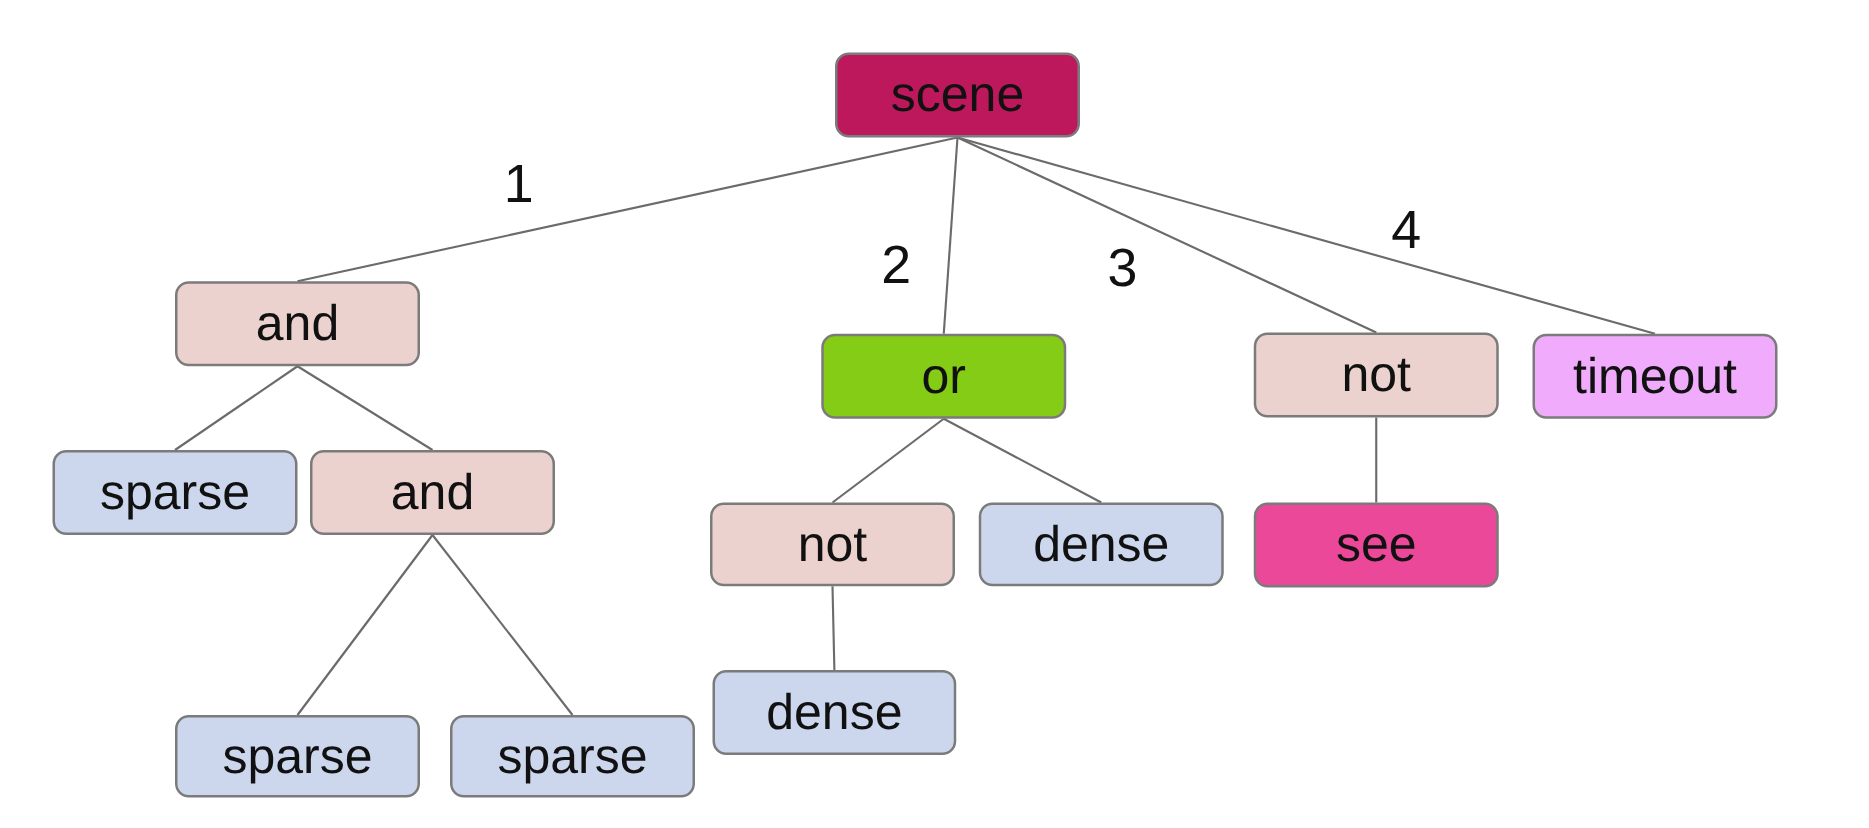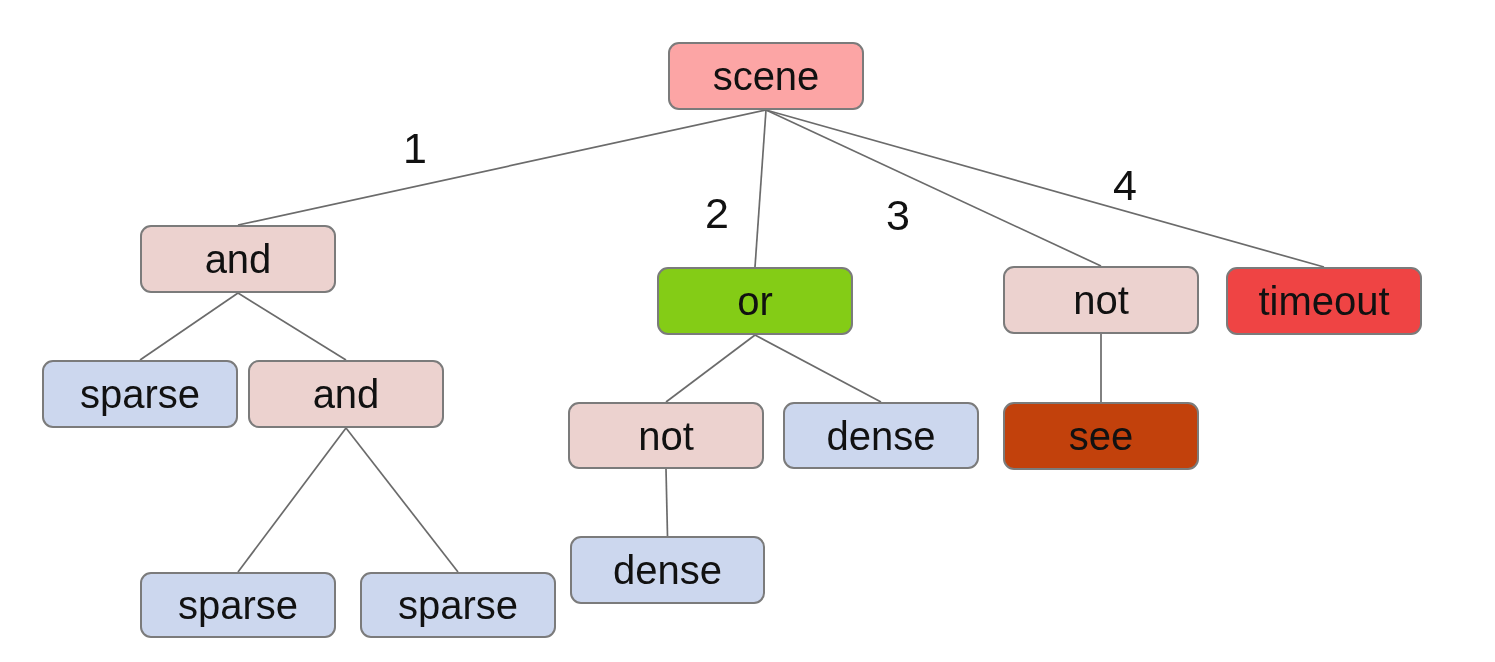--- a/index.html
+++ b/index.html
@@ -58,27 +58,27 @@
       <line x1="666" y1="469" x2="667.5" y2="536" stroke="#6b6b6b" stroke-width="1.7"></line>
       <line x1="1101" y1="334" x2="1101" y2="402" stroke="#6b6b6b" stroke-width="1.7"></line>
     </svg>
   <div id="labels-layer">
       <div class="edge-label" style="left: 415px; top: 148px; color: rgb(17, 17, 17);">1</div>
       <div class="edge-label" style="left: 717px; top: 213px; color: rgb(17, 17, 17);">2</div>
       <div class="edge-label" style="left: 898px; top: 215px; color: rgb(17, 17, 17);">3</div>
       <div class="edge-label" style="left: 1125px; top: 185px; color: rgb(17, 17, 17);">4</div>
     </div>
   <div id="nodes-layer">
-      <div class="node" style="left: 668px; top: 42px; width: 196px; height: 68px; background: #fca5a5; border-color: rgb(123, 123, 123); color: rgb(17, 17, 17);">scene</div>
+      <div class="node" style="left: 668px; top: 42px; width: 196px; height: 68px; background: #be185d; border-color: rgb(123, 123, 123); color: rgb(17, 17, 17);">scene</div>
       <div class="node" style="left: 140px; top: 225px; width: 196px; height: 68px; background: rgb(236, 210, 207); border-color: rgb(123, 123, 123); color: rgb(17, 17, 17);">and</div>
       <div class="node" style="left: 657px; top: 267px; width: 196px; height: 68px; background: #84cc16; border-color: rgb(123, 123, 123); color: rgb(17, 17, 17);">or</div>
       <div class="node" style="left: 1003px; top: 266px; width: 196px; height: 68px; background: rgb(236, 210, 207); border-color: rgb(123, 123, 123); color: rgb(17, 17, 17);">not</div>
-      <div class="node" style="left: 1226px; top: 267px; width: 196px; height: 68px; background: #ef4444; border-color: rgb(123, 123, 123); color: rgb(17, 17, 17);">timeout</div>
+      <div class="node" style="left: 1226px; top: 267px; width: 196px; height: 68px; background: #f0abfc; border-color: rgb(123, 123, 123); color: rgb(17, 17, 17);">timeout</div>
       <div class="node" style="left: 42px; top: 360px; width: 196px; height: 68px; background: rgb(204, 215, 238); border-color: rgb(123, 123, 123); color: rgb(17, 17, 17);">sparse</div>
       <div class="node" style="left: 248px; top: 360px; width: 196px; height: 68px; background: rgb(236, 210, 207); border-color: rgb(123, 123, 123); color: rgb(17, 17, 17);">and</div>
       <div class="node" style="left: 568px; top: 402px; width: 196px; height: 67px; background: rgb(236, 210, 207); border-color: rgb(123, 123, 123); color: rgb(17, 17, 17);">not</div>
       <div class="node" style="left: 783px; top: 402px; width: 196px; height: 67px; background: rgb(204, 215, 238); border-color: rgb(123, 123, 123); color: rgb(17, 17, 17);">dense</div>
-      <div class="node" style="left: 1003px; top: 402px; width: 196px; height: 68px; background: #c2410c; border-color: rgb(123, 123, 123); color: rgb(17, 17, 17);">see</div>
+      <div class="node" style="left: 1003px; top: 402px; width: 196px; height: 68px; background: #ec4899; border-color: rgb(123, 123, 123); color: rgb(17, 17, 17);">see</div>
       <div class="node" style="left: 140px; top: 572px; width: 196px; height: 66px; background: rgb(204, 215, 238); border-color: rgb(123, 123, 123); color: rgb(17, 17, 17);">sparse</div>
       <div class="node" style="left: 360px; top: 572px; width: 196px; height: 66px; background: rgb(204, 215, 238); border-color: rgb(123, 123, 123); color: rgb(17, 17, 17);">sparse</div>
       <div class="node" style="left: 570px; top: 536px; width: 195px; height: 68px; background: rgb(204, 215, 238); border-color: rgb(123, 123, 123); color: rgb(17, 17, 17);">dense</div>
     </div>
 </div>
 
 </body></html>

